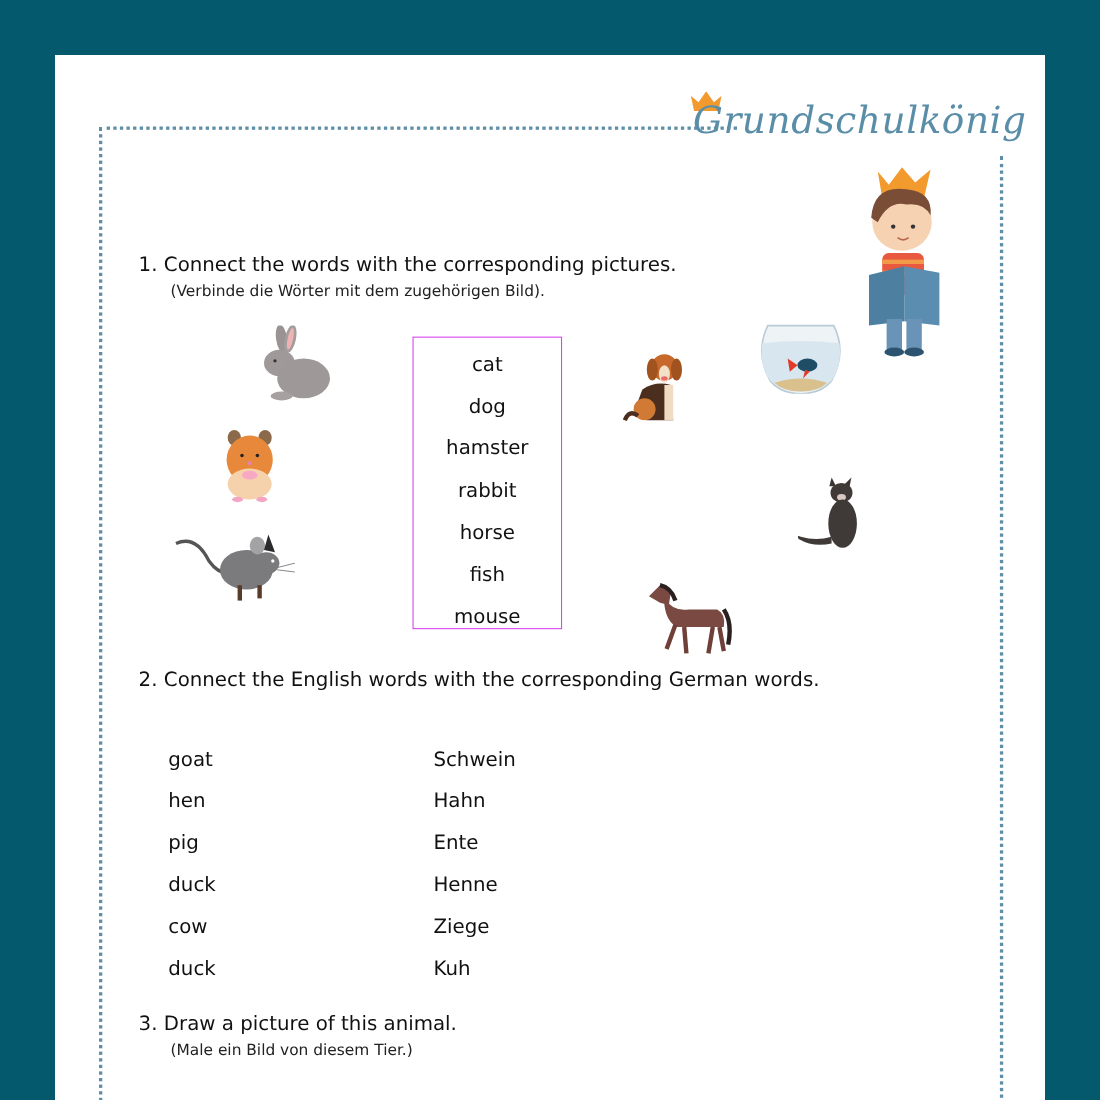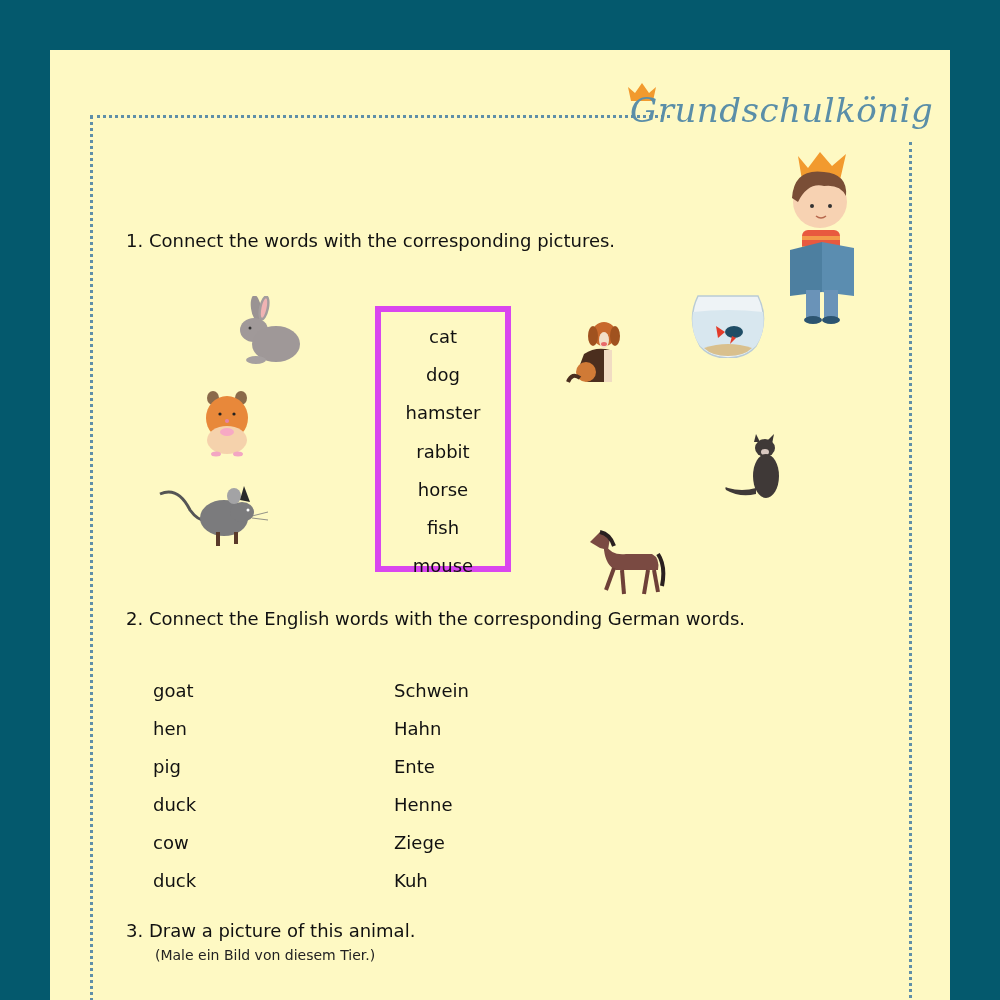--- a/index.html
+++ b/index.html
@@ -6,21 +6,21 @@
     body {
       width: 1000px; height: 1000px; overflow: hidden;
       background: #04596d;
       position: relative;
       font-family: "DejaVu Sans", sans-serif;
       color: #111;
     }
     .page {
       position: absolute; left: 50px; top: 50px;
       width: 900px; height: 950px;
-      background: #fef9c3;
+      background: #ffffff;
     }
     .dotted-top {
       position: absolute; left: 40px; top: 65px; width: 580px; height: 0;
       border-top: 3px dotted #5f8fa8;
     }
     .dotted-left {
       position: absolute; left: 40px; top: 65px; width: 0; height: 900px;
       border-left: 3px dotted #5f8fa8;
     }
     .dotted-right {
@@ -42,21 +42,21 @@
     .q-line {
       position: absolute; left: 76px;
       font-size: 18px;
     }
     .q-sub {
       position: absolute; left: 105px; font-size: 14px; color: #222;
     }
     .word-box {
       position: absolute; left: 325px; top: 256px;
       width: 136px; height: 266px;
-      border: 6px solid #d946ef;
+      border: 1px solid #d946ef;
       display: flex; flex-direction: column; align-items: center;
       padding-top: 6px; box-sizing: border-box;
     }
     .word-box .w {
       height: 38.2px; line-height: 38.2px; font-size: 18px;
     }
     .animal { position: absolute; }
     .pair-en { position: absolute; left: 103px; font-size: 18px; }
     .pair-de { position: absolute; left: 344px; font-size: 18px; }
   </style>
@@ -89,20 +89,21 @@
     <rect x="26" y="140" width="14" height="28" fill="#6a93b8"></rect>
     <rect x="44" y="140" width="14" height="28" fill="#6a93b8"></rect>
     <ellipse cx="33" cy="170" rx="9" ry="4" fill="#2c5470"></ellipse>
     <ellipse cx="51" cy="170" rx="9" ry="4" fill="#2c5470"></ellipse>
   </svg>
 
   <div class="q-line" style="top:180px">
     <span>1.</span>
     <span>Connect the words with the corresponding pictures.</span>
   </div>
+  <div class="q-sub" style="top:207px">(Verbinde die Wörter mit dem zugehörigen Bild).</div>
 
   <svg class="animal" style="left:180px;top:246px" width="72" height="70" viewBox="0 0 72 70">
     <ellipse cx="26" cy="12" rx="5" ry="13" fill="#9a9393" transform="rotate(-8 26 12)"></ellipse>
     <ellipse cx="34" cy="12" rx="5" ry="13" fill="#a49d9d" transform="rotate(12 34 12)"></ellipse>
     <ellipse cx="34" cy="12" rx="2.5" ry="10" fill="#f0b3b3" transform="rotate(12 34 12)"></ellipse>
     <ellipse cx="24" cy="34" rx="14" ry="12" fill="#a09999"></ellipse>
     <ellipse cx="46" cy="48" rx="24" ry="18" fill="#9f9898"></ellipse>
     <ellipse cx="26" cy="64" rx="10" ry="4" fill="#a6a0a0"></ellipse>
     <circle cx="20" cy="32" r="1.5" fill="#333"></circle>
   </svg>

